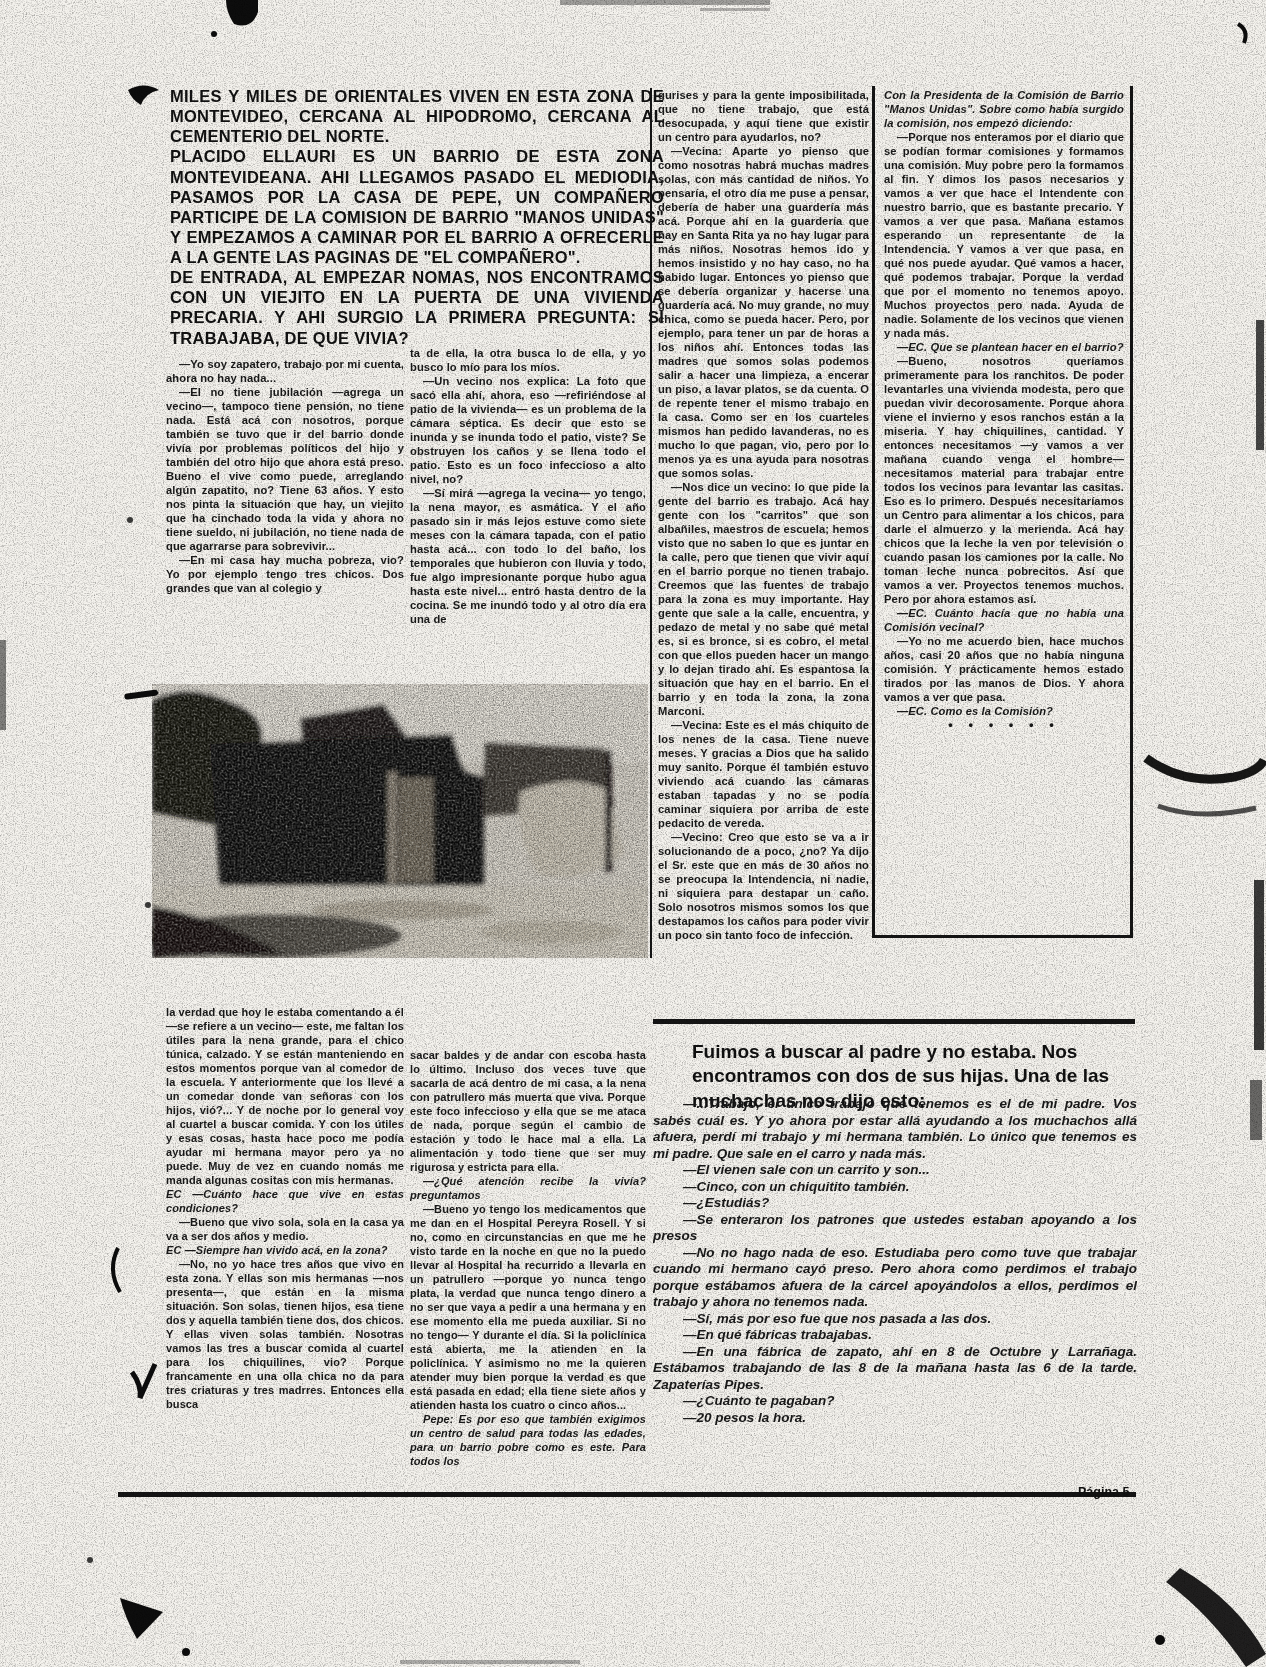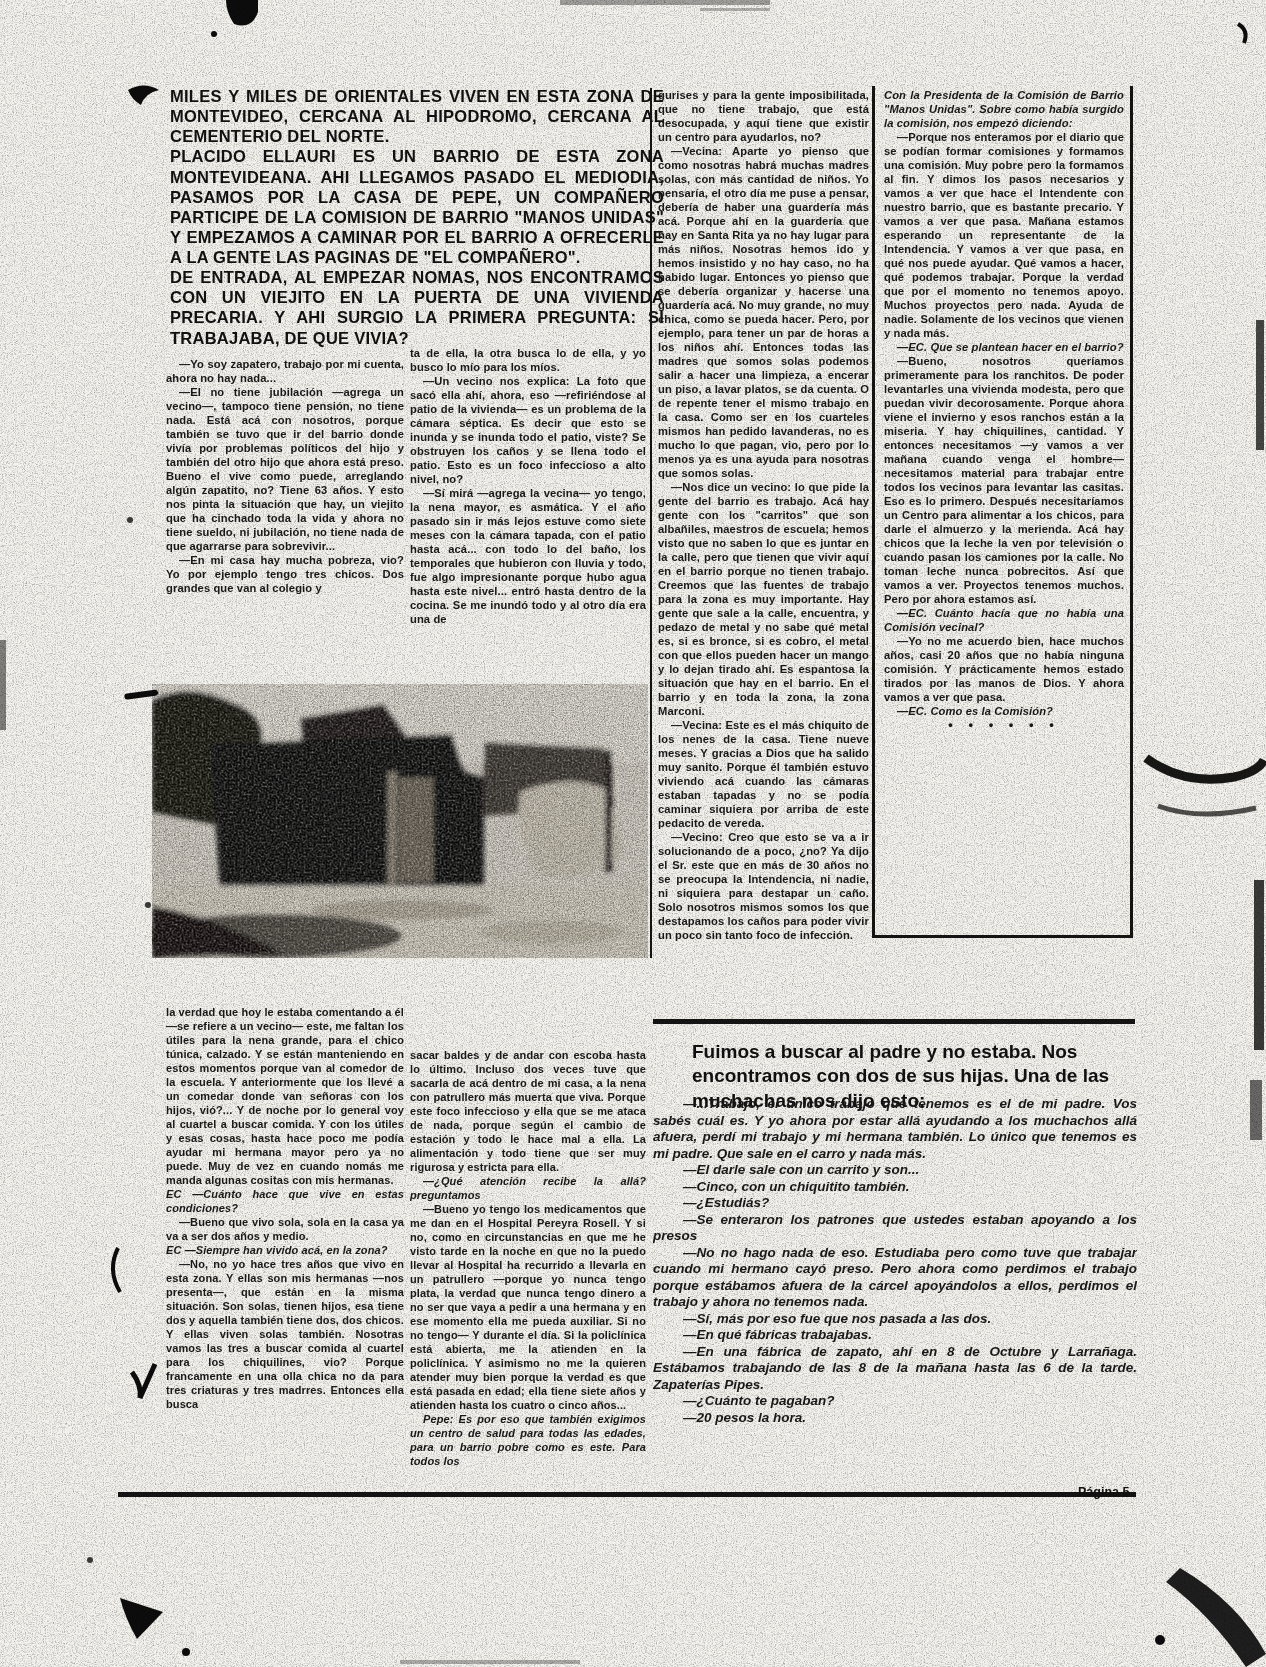--- a/index.html
+++ b/index.html
@@ -102,21 +102,21 @@
     </div>
   <div class="col" id="col1b">
       <p class="p-cont">la verdad que hoy le estaba comentando a él —se refiere a un vecino— este, me faltan los útiles para la nena grande, para el chico túnica, calzado. Y se están manteniendo en estos momentos porque van al comedor de la escuela. Y anteriormente que los llevé a un comedar donde van señoras con los hijos, vió?... Y de noche por lo general voy al cuartel a buscar comida. Y con los útiles y esas cosas, hasta hace poco me podía ayudar mi hermana mayor pero ya no puede. Muy de vez en cuando nomás me manda algunas cositas con mis hermanas.</p>
       <p class="p-contit">EC —Cuánto hace que vive en estas condiciones?</p>
       <p class="p-normal">—Bueno que vivo sola, sola en la casa ya va a ser dos años y medio.</p>
       <p class="p-contit">EC —Siempre han vivido acá, en la zona?</p>
       <p class="p-normal">—No, no yo hace tres años que vivo en esta zona. Y ellas son mis hermanas —nos presenta—, que están en la misma situación. Son solas, tienen hijos, esa tiene dos y aquella también tiene dos, dos chicos. Y ellas viven solas también. Nosotras vamos las tres a buscar comida al cuartel para los chiquilines, vio? Porque francamente en una olla chica no da para tres criaturas y tres madrres. Entonces ella busca</p>
     </div>
   <div class="col" id="col2b">
       <p class="p-cont">sacar baldes y de andar con escoba hasta lo último. Incluso dos veces tuve que sacarla de acá dentro de mi casa, a la nena con patrullero más muerta que viva. Porque este foco infeccioso y ella que se me ataca de nada, porque según el cambio de estación y todo le hace mal a ella. La alimentación y todo tiene que ser muy rigurosa y estricta para ella.</p>
-      <p class="p-italic">—¿Qué atención recibe la allá? preguntamos</p>
+      <p class="p-italic">—¿Qué atención recibe la vivía? preguntamos</p>
       <p class="p-normal">—Bueno yo tengo los medicamentos que me dan en el Hospital Pereyra Rosell. Y si no, como en circunstancias en que me he visto tarde en la noche en que no la puedo llevar al Hospital ha recurrido a llevarla en un patrullero —porque yo nunca tengo plata, la verdad que nunca tengo dinero a no ser que vaya a pedir a una hermana y en ese momento ella me pueda auxiliar. Si no no tengo— Y durante el día. Si la policlínica está abierta, me la atienden en la policlínica. Y asimismo no me la quieren atender muy bien porque la verdad es que está pasada en edad; ella tiene siete años y atienden hasta los cuatro o cinco años...</p>
       <p class="p-italic">Pepe: Es por eso que también exigimos un centro de salud para todas las edades, para un barrio pobre como es este. Para todos los</p>
     </div>
 
   <div class="rule" style="left:650px; top:88px;  width:2px;  height:870px;"></div>
   <div class="rule" style="left:872px; top:86px;  width:3px;  height:852px;"></div>
   <div class="rule" style="left:1130px;top:86px;  width:3px;  height:852px;"></div>
   <div class="rule" style="left:872px; top:935px; width:261px; height:3px;"></div>
   <div class="rule" style="left:653px; top:1019px; width:482px; height:5px;"></div>
   <div class="rule" style="left:118px; top:1492px; width:1018px; height:5px;"></div>
@@ -154,21 +154,21 @@
         <ellipse cx="400" cy="248" rx="70" ry="12" fill="#b8b09f" opacity="0.7"></ellipse>
       </g>
       <rect width="496" height="274" filter="url(#phgrain)" opacity="0.55"></rect>
       <rect width="496" height="274" filter="url(#phgrain2)" opacity="0.5"></rect>
     </svg>
   </div>
 
   <div id="interview-intro">Fuimos a buscar al padre y no estaba. Nos encontramos con dos de sus hijas. Una de las muchachas nos dijo esto:</div>
   <div id="interview-body">
       <p class="p-iv">—...Trabajo, el único trabajo que tenemos es el de mi padre. Vos sabés cuál es. Y yo ahora por estar allá ayudando a los muchachos allá afuera, perdí mi trabajo y mi hermana también. Lo único que tenemos es mi padre. Que sale en el carro y nada más.</p>
-      <p class="p-iv">—El darle sale con un carrito y son...</p>
+      <p class="p-iv">—El vienen sale con un carrito y son...</p>
       <p class="p-iv">—Cinco, con un chiquitito también.</p>
       <p class="p-iv">—¿Estudiás?</p>
       <p class="p-iv">—Se enteraron los patrones que ustedes estaban apoyando a los presos</p>
       <p class="p-iv">—No no hago nada de eso. Estudiaba pero como tuve que trabajar cuando mi hermano cayó preso. Pero ahora como perdimos el trabajo porque estábamos afuera de la cárcel apoyándolos a ellos, perdimos el trabajo y ahora no tenemos nada.</p>
       <p class="p-iv">—Sí, más por eso fue que nos pasada a las dos.</p>
       <p class="p-iv">—En qué fábricas trabajabas.</p>
       <p class="p-iv">—En una fábrica de zapato, ahí en 8 de Octubre y Larrañaga. Estábamos trabajando de las 8 de la mañana hasta las 6 de la tarde. Zapaterías Pipes.</p>
       <p class="p-iv">—¿Cuánto te pagaban?</p>
       <p class="p-iv">—20 pesos la hora.</p>
     </div>

